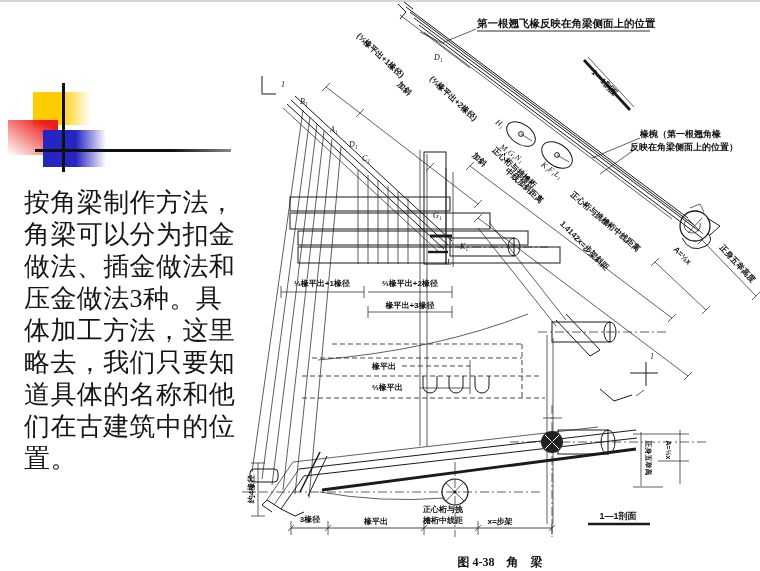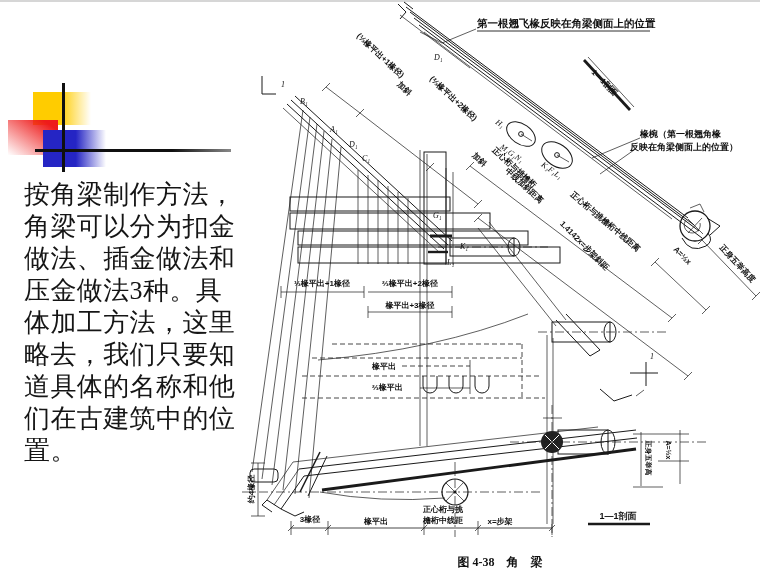--- a/index.html
+++ b/index.html
@@ -14,21 +14,21 @@
     background:linear-gradient(to right,#ffcc00 0 46%,rgba(255,204,0,0) 100%);}
   .deco-red{left:8px;top:120px;width:50px;height:35px;z-index:2;
     background:linear-gradient(to bottom left,#ee1b1b 15%,rgba(238,27,27,0) 100%);}
   .deco-blue{left:43px;top:130px;width:63px;height:37px;z-index:3;
     background:linear-gradient(to right,#2525c4 0 52%,rgba(37,37,196,0) 100%);}
   .deco-vline{left:62px;top:83px;width:3px;height:89px;background:#101010;z-index:4;}
   .deco-hline{left:35px;top:149px;width:196px;height:3px;z-index:4;
     background:linear-gradient(to right,#101010 70%,#888888 100%);}
   
   .para{
-    position:absolute;left:24px;top:179px;width:222px;
+    position:absolute;left:24px;top:187px;width:222px;
     font-size:26px;line-height:32px;letter-spacing:0.4px;color:#151515;
     white-space:pre-line;z-index:5;
   }
   
   svg.fig{position:absolute;left:0;top:0;z-index:4;}
   .ln{stroke:#1a1a1a;stroke-width:1;fill:none;}
   .thin{stroke:#1a1a1a;stroke-width:.7;fill:none;}
   .thick{stroke:#1a1a1a;stroke-width:2.8;fill:none;}
   .dash{stroke:#1a1a1a;stroke-width:.8;fill:none;stroke-dasharray:5 3;}
   .dashdot{stroke:#1a1a1a;stroke-width:.7;fill:none;stroke-dasharray:9 3 2 3;}

